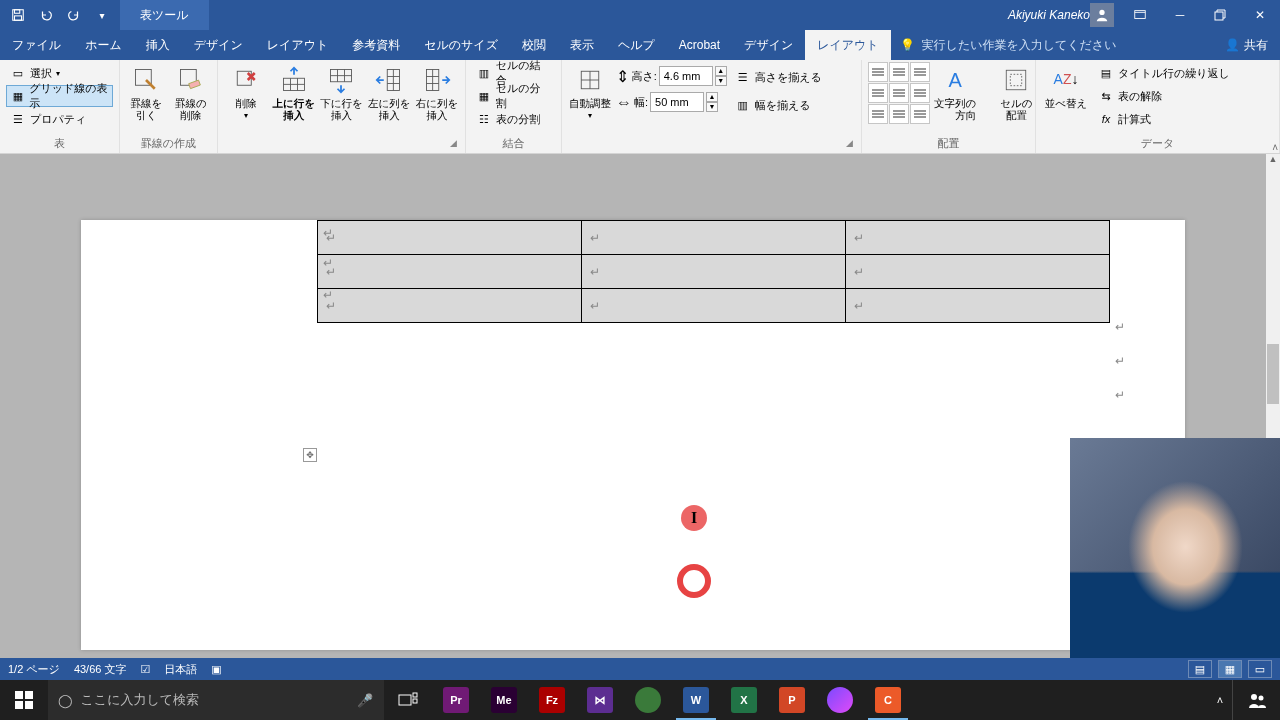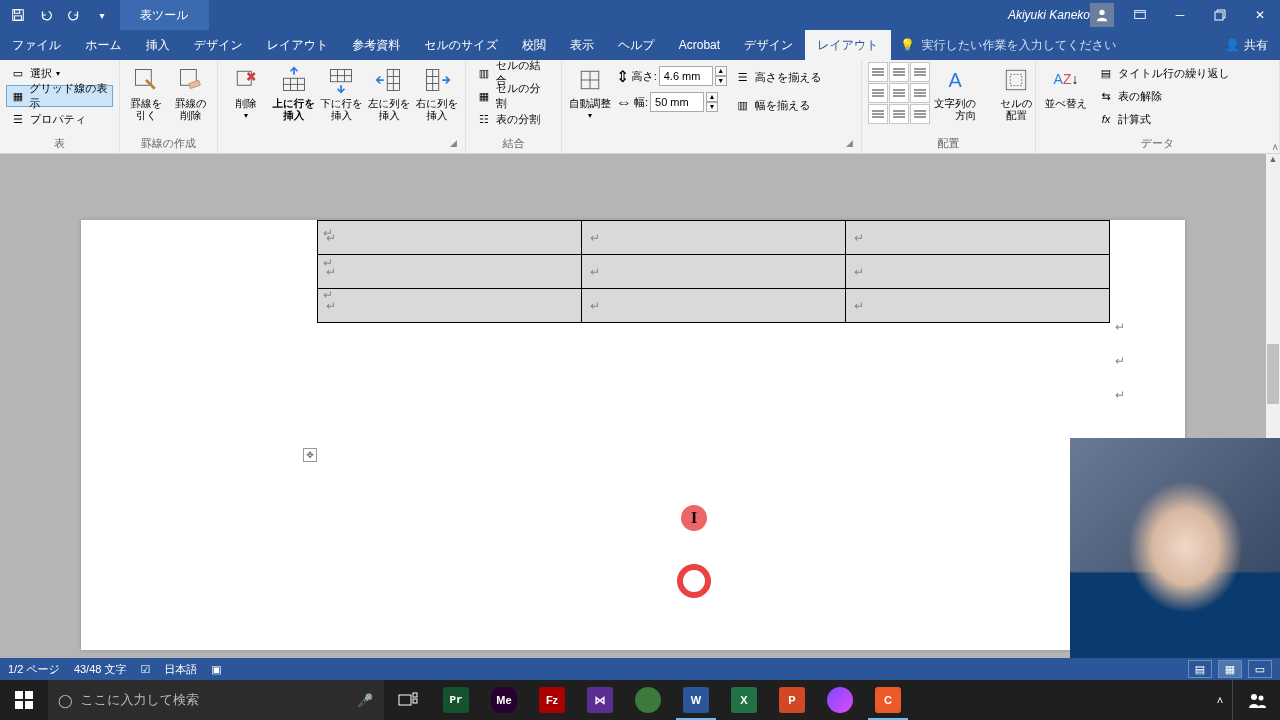--- a/index.html
+++ b/index.html
@@ -465,21 +465,21 @@
 <div class="vscroll">
   <div class="arrow up">▲</div>
   <div class="thumb"></div>
   <div class="arrow down">▼</div>
 </div>
 
 <div class="webcam"></div>
 
 <div class="word-status">
   <span>1/2 ページ</span>
-  <span>43/48 文字</span>
+  <span>43/66 文字</span>
   <span>☑</span>
   <span>日本語</span>
   <span>▣</span>
   <div class="right">
     <div class="view-btn">▤</div>
     <div class="view-btn" style="background:#4a77b0;">▦</div>
     <div class="view-btn">▭</div>
   </div>
 </div>
 
@@ -499,24 +499,24 @@
   </div>
   <div class="task-icons">
     <div class="task-icon">
         <svg width="20" height="16" viewBox="0 0 20 16" fill="none" stroke="#fff">
           <rect x="1" y="3" width="12" height="10"></rect>
           <rect x="15" y="1" width="4" height="4"></rect>
           <rect x="15" y="7" width="4" height="4"></rect>
         </svg>
       </div>
     <div class="task-icon">
-        <div class="sq" style="background:#14532d;font-family:Liberation Mono, monospace;">Pr</div>
-      </div>
-    <div class="task-icon">
-        <div class="sq" style="background:#2a0033;border-radius:9px;">Me</div>
+        <div class="sq" style="background:#701a75;">Pr</div>
+      </div>
+    <div class="task-icon">
+        <div class="sq" style="background:#2a0033;">Me</div>
       </div>
     <div class="task-icon">
         <div class="sq" style="background:#a00;">Fz</div>
       </div>
     <div class="task-icon">
         <div class="sq" style="background:#5c2d91;">⋈</div>
       </div>
     <div class="task-icon">
         <div class="sq" style="background:#3a7a3a; border-radius:50%;"></div>
       </div>

